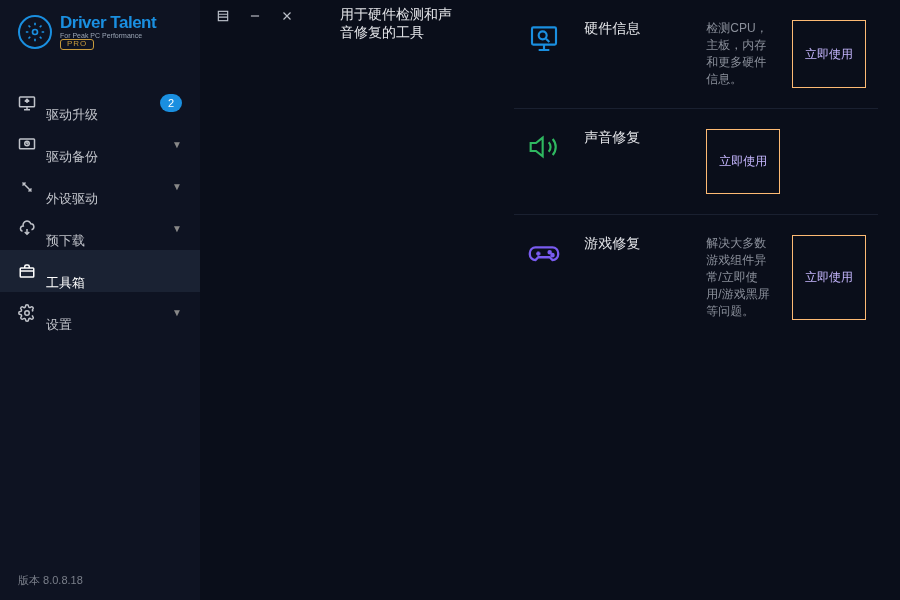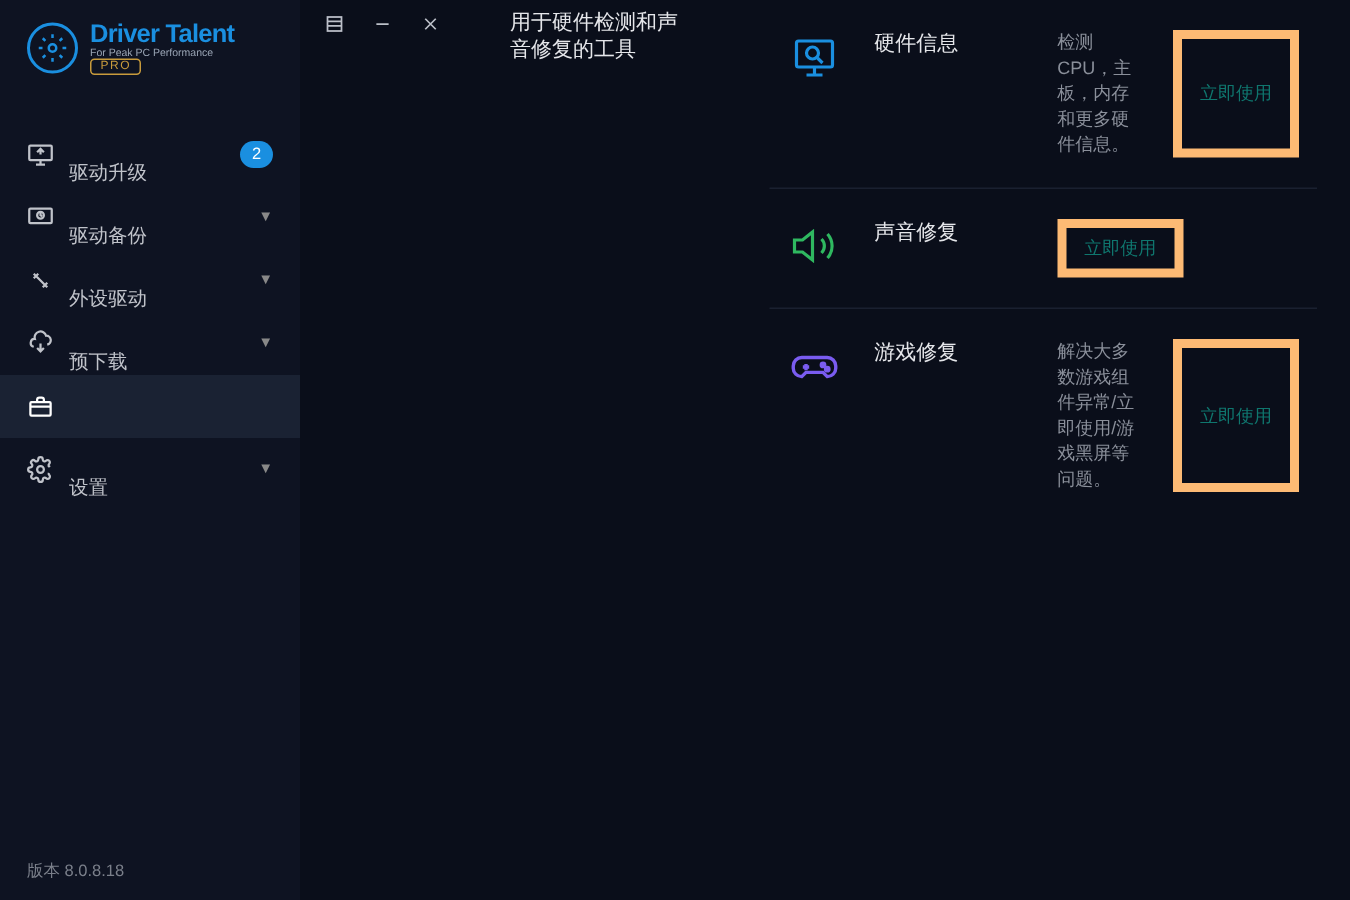--- a/index.html
+++ b/index.html
@@ -121,25 +121,25 @@
     }
     .tool-row:last-child { border-bottom:none; }
     .tool-icon {
       width: 36px; height:36px;
       display:flex;align-items:center;justify-content:center;
       flex-shrink:0;
     }
     .tool-name { width: 100px; font-size:14px; color:#e5e6ea; flex-shrink:0; }
     .tool-desc { flex:1; font-size:12px; color:#8a8f9a; }
     .tool-btn {
-      border:6px solid #fdba74;
+      border:1px solid #fdba74;
       background:transparent;
-      color:#0f766e;
+      color:#c4b5fd;
       font-size:12px;
-      padding: 5px 12px;
+      padding: 23px 12px;
       cursor:pointer;
       font-family:inherit;
     }
   </style>
 </head>
 <body>
 
 <div class="sidebar">
   <div class="logo-area">
     <div class="logo-circle">
@@ -197,20 +197,21 @@
       <span class="nav-label">预下载</span>
       <span class="nav-caret">▼</span>
     </div>
     <div class="nav-item active">
       <span class="nav-icon">
         <svg width="18" height="18" viewBox="0 0 24 24" fill="none" stroke="#fff" stroke-width="2">
             <rect x="3" y="8" width="18" height="12" rx="1"></rect>
             <path d="M3 12h18M9 8V6a2 2 0 0 1 2-2h2a2 2 0 0 1 2 2v2"></path>
           </svg>
       </span>
+      <span class="nav-label">工具箱</span>
     </div>
     <div class="nav-item">
       <span class="nav-icon">
         <svg width="18" height="18" viewBox="0 0 24 24" fill="none" stroke="#c0c3ca" stroke-width="2">
             <circle cx="12" cy="12" r="3"></circle>
             <path d="M19.4 15a1.65 1.65 0 0 0 .33 1.82l.06.06a2 2 0 1 1-2.83 2.83l-.06-.06a1.65 1.65 0 0 0-1.82-.33 1.65 1.65 0 0 0-1 1.51V21a2 2 0 0 1-4 0v-.09A1.65 1.65 0 0 0 9 19.4a1.65 1.65 0 0 0-1.82.33l-.06.06a2 2 0 1 1-2.83-2.83l.06-.06a1.65 1.65 0 0 0 .33-1.82 1.65 1.65 0 0 0-1.51-1H3a2 2 0 0 1 0-4h.09A1.65 1.65 0 0 0 4.6 9a1.65 1.65 0 0 0-.33-1.82l-.06-.06a2 2 0 1 1 2.83-2.83l.06.06a1.65 1.65 0 0 0 1.82.33H9a1.65 1.65 0 0 0 1-1.51V3a2 2 0 0 1 4 0v.09a1.65 1.65 0 0 0 1 1.51 1.65 1.65 0 0 0 1.82-.33l.06-.06a2 2 0 1 1 2.83 2.83l-.06.06a1.65 1.65 0 0 0-.33 1.82V9c.38.16.72.41 1 .73"></path>
           </svg>
       </span>
       <span class="nav-label">设置</span>
       <span class="nav-caret">▼</span>

